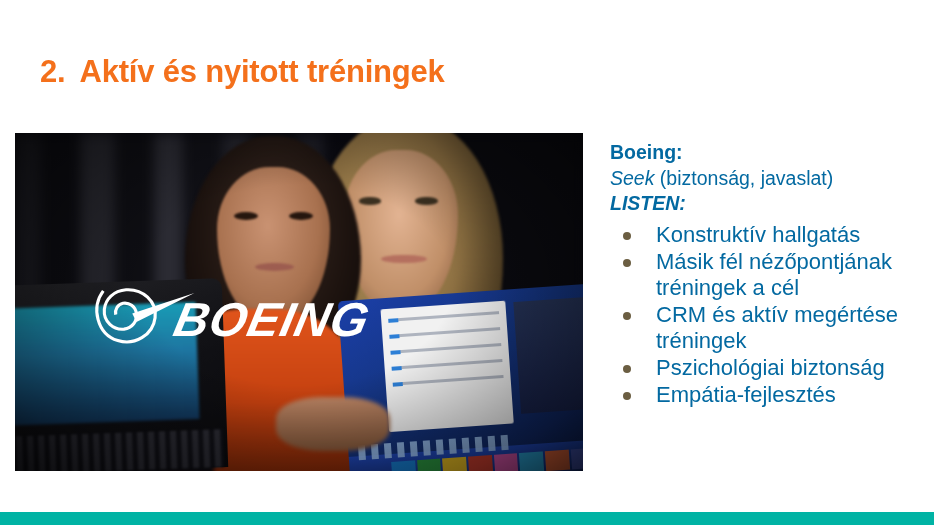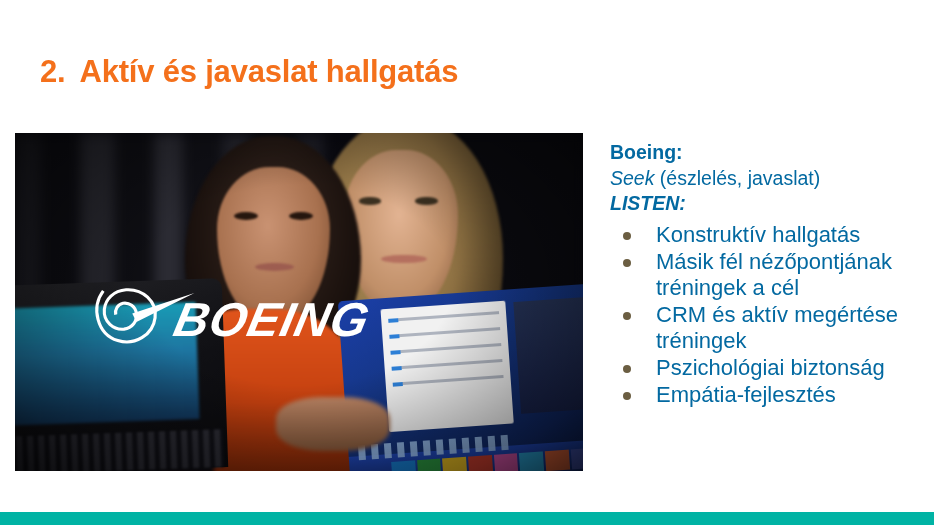--- a/index.html
+++ b/index.html
@@ -423,21 +423,21 @@
     background: #00B3A4;
   }
 </style>
 </head>
 <body>
 
 <div class="slide">
 
   <div class="title">
     <span class="title-num">2.</span>
-    <span>Aktív és javaslat hallgatás</span>
+    <span>Aktív és nyitott tréningek</span>
   </div>
 
   <div class="photo">
     <div class="photo-scene">
       <div class="bg-racks"></div>
       <div class="bg-blue-glow"></div>
       <div class="bg-yellow-strip"></div>
 
       <div class="blue-panel-far-left"></div>
 
@@ -497,21 +497,21 @@
         </svg>
       </div>
     </div>
   </div>
 
   <div class="content">
     <div class="line bold">Boeing:</div>
 
 
     <div class="line">
-      <span class="ital">Seek</span><span> (észlelés, javaslat)</span>
+      <span class="ital">Seek</span><span> (biztonság, javaslat)</span>
     </div>
 
     <div class="line bolditalic">LISTEN:</div>
 
     <ul class="bullets">
       <li>Konstruktív hallgatás</li>
       <li>Másik fél nézőpontjának tréningek a cél</li>
       <li>CRM és aktív megértése tréningek</li>
       <li>Pszichológiai biztonság</li>
       <li>Empátia-fejlesztés</li>

